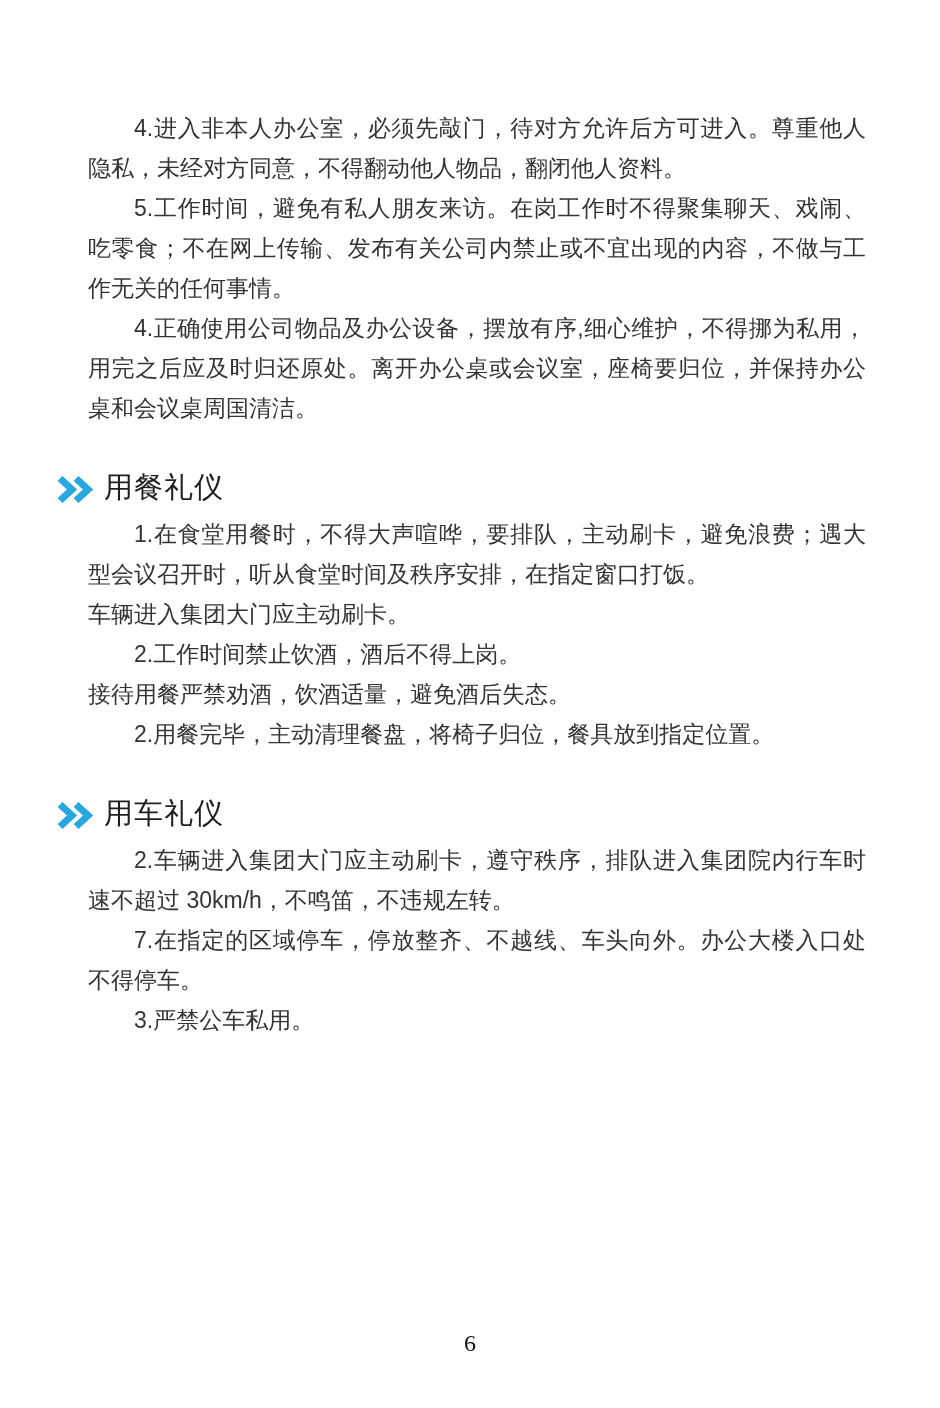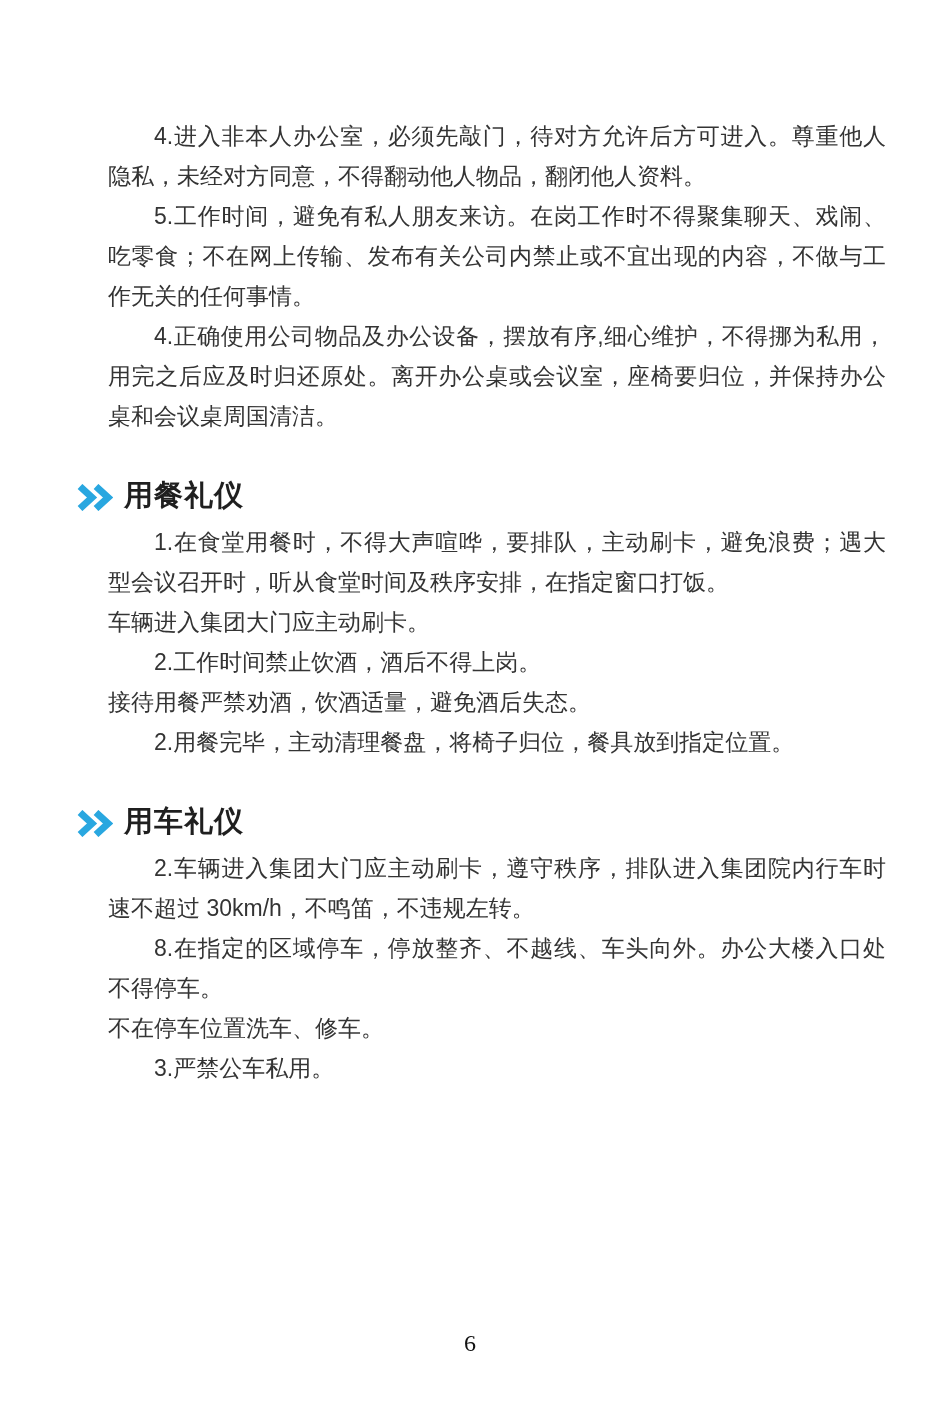--- a/index.html
+++ b/index.html
@@ -7,44 +7,43 @@
     position: relative;
     width: 940px;
     height: 1408px;
     background: #ffffff;
     font-family: "Liberation Sans", sans-serif;
     overflow: hidden;
   }
   .content {
     position: absolute;
     left: 88px;
-    top: 116px;
+    top: 108px;
     width: 778px;
-    margin-left: 20px;
   }
   p.para {
     margin: 0;
     font-size: 23px;
     line-height: 40px;
     color: #343434;
     text-align: justify;
   }
   p.indent { text-indent: 46px; }
   .section-heading {
     display: flex;
     align-items: center;
     gap: 11px;
     margin: 42px 0 8px -31px;
     height: 36px;
   }
   .chevron-icon { display: flex; align-items: center; margin-top: 3px; }
   .chevron-icon svg { display: block; }
   .heading-title {
     font-size: 29px;
-    font-weight: bold;
+    font-weight: normal;
     color: #1f1f1f;
     letter-spacing: 1px;
   }
   .page-number {
     position: absolute;
     left: 0;
     right: 0;
     top: 1330px;
     text-align: center;
     font-family: "Liberation Serif", serif;
@@ -82,20 +81,19 @@
       <span class="chevron-icon">
         <svg width="36" height="27" viewBox="0 0 36 27">
           <path class="chev-path" d="M3 2.5 L15 13.5 L3 24.5" fill="none" stroke="#29a7e0" stroke-width="7"></path>
           <path class="chev-path" d="M19 2.5 L31 13.5 L19 24.5" fill="none" stroke="#29a7e0" stroke-width="7"></path>
         </svg>
       </span>
       <span class="heading-title">用车礼仪</span>
     </div>
 
     <p class="para indent">2.车辆进入集团大门应主动刷卡，遵守秩序，排队进入集团院内行车时速不超过 30km/h，不鸣笛，不违规左转。</p>
-    <p class="para indent">8.在指定的区域停车，停放整齐、不越线、车头向外。办公大楼入口处不得停车。</p>
-    <p class="para">不在停车位置洗车、修车。</p>
+    <p class="para indent">7.在指定的区域停车，停放整齐、不越线、车头向外。办公大楼入口处不得停车。</p>
     <p class="para indent">3.严禁公车私用。</p>
 
   </div>
 
   <div class="page-number">6</div>
 </div>
 
 </body></html>

